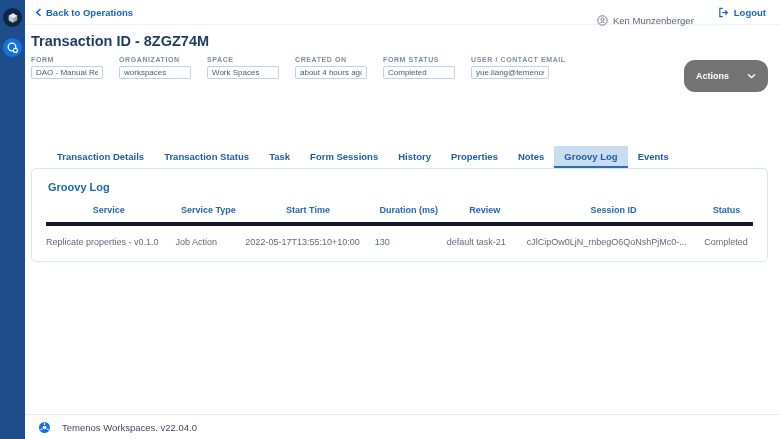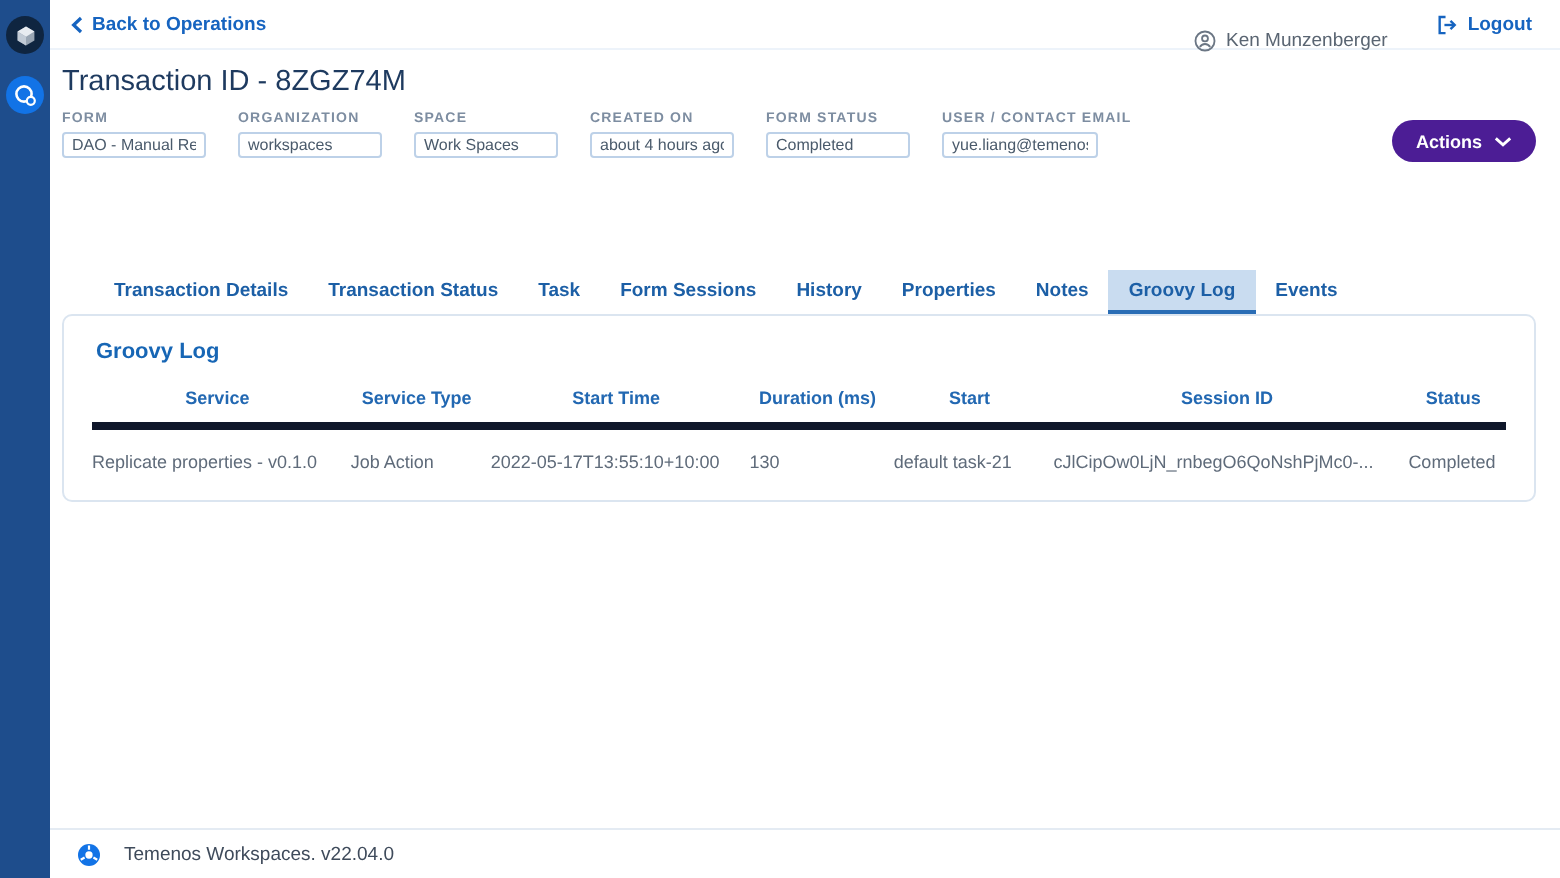--- a/index.html
+++ b/index.html
@@ -24,34 +24,34 @@
   .back-link { display:flex; align-items:center; gap:4px; color:#1664c0;
                font-size:9.5px; font-weight:bold; cursor:pointer; }
   .topbar-right { display:flex; align-items:center; gap:24px; }
   .topbar-item { display:flex; align-items:center; gap:5px; font-size:9.5px;
                  font-weight:bold; cursor:pointer; }
   .topbar-item.blue { color:#1664c0; }
   .topbar-item.gray { color:#5a6572; font-weight:normal;margin-top:16px; }
   .ticon { display:inline-flex; }
 
   
-  .page-title { font-size:14.5px; font-weight:normal; color:#1e3a5f;
+  .page-title { font-size:14.5px; font-weight:bold; color:#1e3a5f;
                 margin:8px 12px 7px 6px; }
   .fields-row { display:flex; align-items:flex-start; padding:0 12px 0 6px; }
   .field { margin-right:16px; }
   .field-label { font-size:7px; font-weight:bold; letter-spacing:0.6px;
                  text-transform:uppercase; color:#7d8da1; margin-bottom:3px; }
   .field-input { display:block; width:72px; height:13px; border:1px solid #bdd1e8;
                  border-radius:2px; background:#fff; font-size:8px; color:#4a5a6b;
                  padding:1px 4px; font-family:"Liberation Sans", sans-serif; }
   .field-input.wide { width:78px; }
-  .actions-btn { margin-left:auto; margin-top:4px; background:#4c1d95; color:#fff;
-                 border:none; border-radius:11px; height:21px; padding:0 12px;
+  .actions-btn { margin-left:auto; margin-top:4px; background:#737373; color:#fff;
+                 border:none; border-radius:11px; height:32px; padding:0 12px;
                  font-size:9px; font-weight:bold; display:flex; align-items:center;
-                 gap:6px; cursor:pointer; font-family:"Liberation Sans", sans-serif; }
+                 gap:18px; cursor:pointer; font-family:"Liberation Sans", sans-serif; }
 
   
   .tabs { display:flex; margin:10px 12px 0 22px; }
   .tab { padding:5px 10px 6px; font-size:9.5px; font-weight:bold; color:#1c5fa6;
          cursor:pointer; white-space:nowrap;margin-top:44px; }
   .tab.active { background:#c9dcf0; border-bottom:2px solid #2a6db5; padding-bottom:4px; }
 
   
   .panel { margin:0 12px 0 6px; border:1px solid #dbe5f0; border-radius:5px;
            padding:9px 14px 2px; background:#fff; }
@@ -188,21 +188,21 @@
             <col class="col-thread">
             <col class="col-sess">
             <col class="col-status">
         </colgroup>
         <thead>
           <tr>
             <th>Service</th>
             <th>Service Type</th>
             <th>Start Time</th>
             <th>Duration (ms)</th>
-            <th>Start</th>
+            <th>Review</th>
             <th>Session ID</th>
             <th>Status</th>
           </tr>
         </thead>
         <tbody>
           <tr class="data-row">
             <td>Replicate properties - v0.1.0</td>
             <td>Job Action</td>
             <td>2022-05-17T13:55:10+10:00</td>
             <td>130</td>

